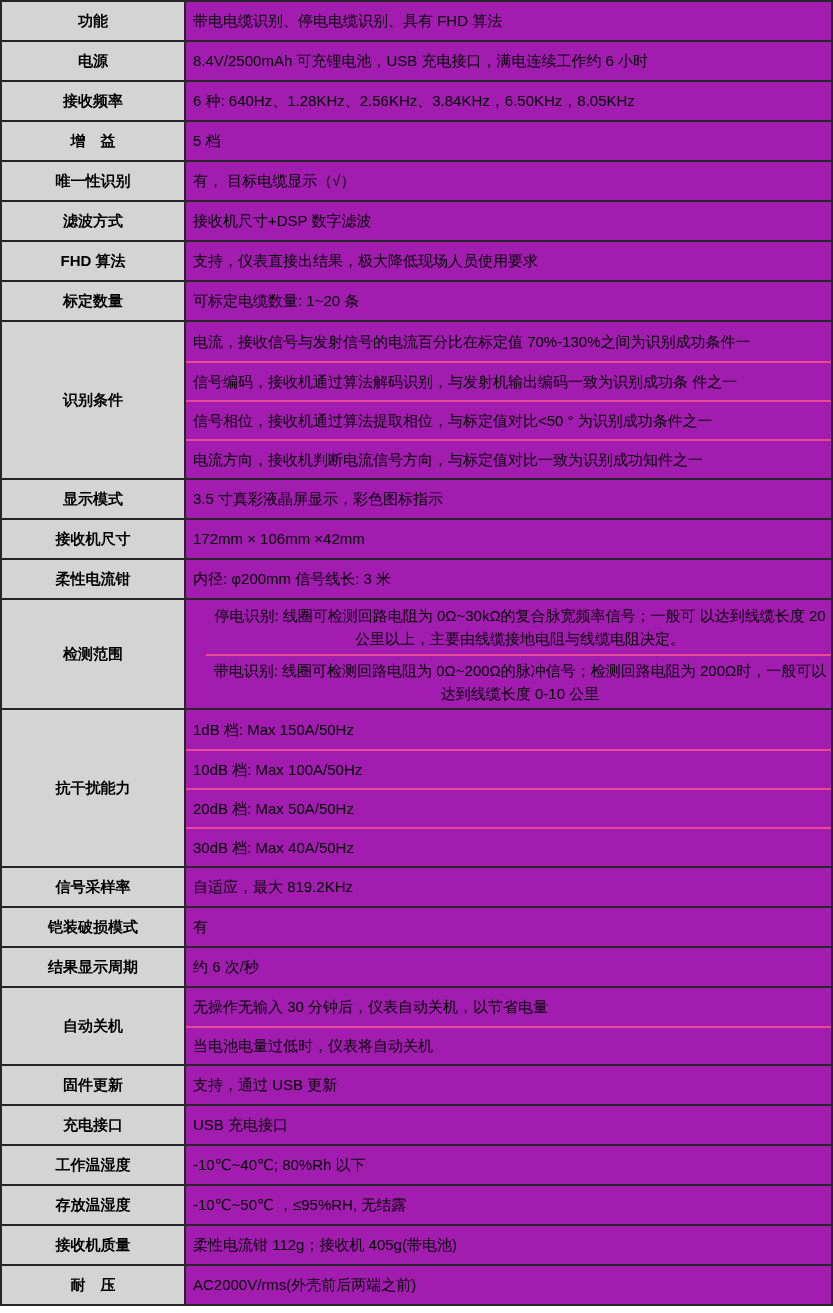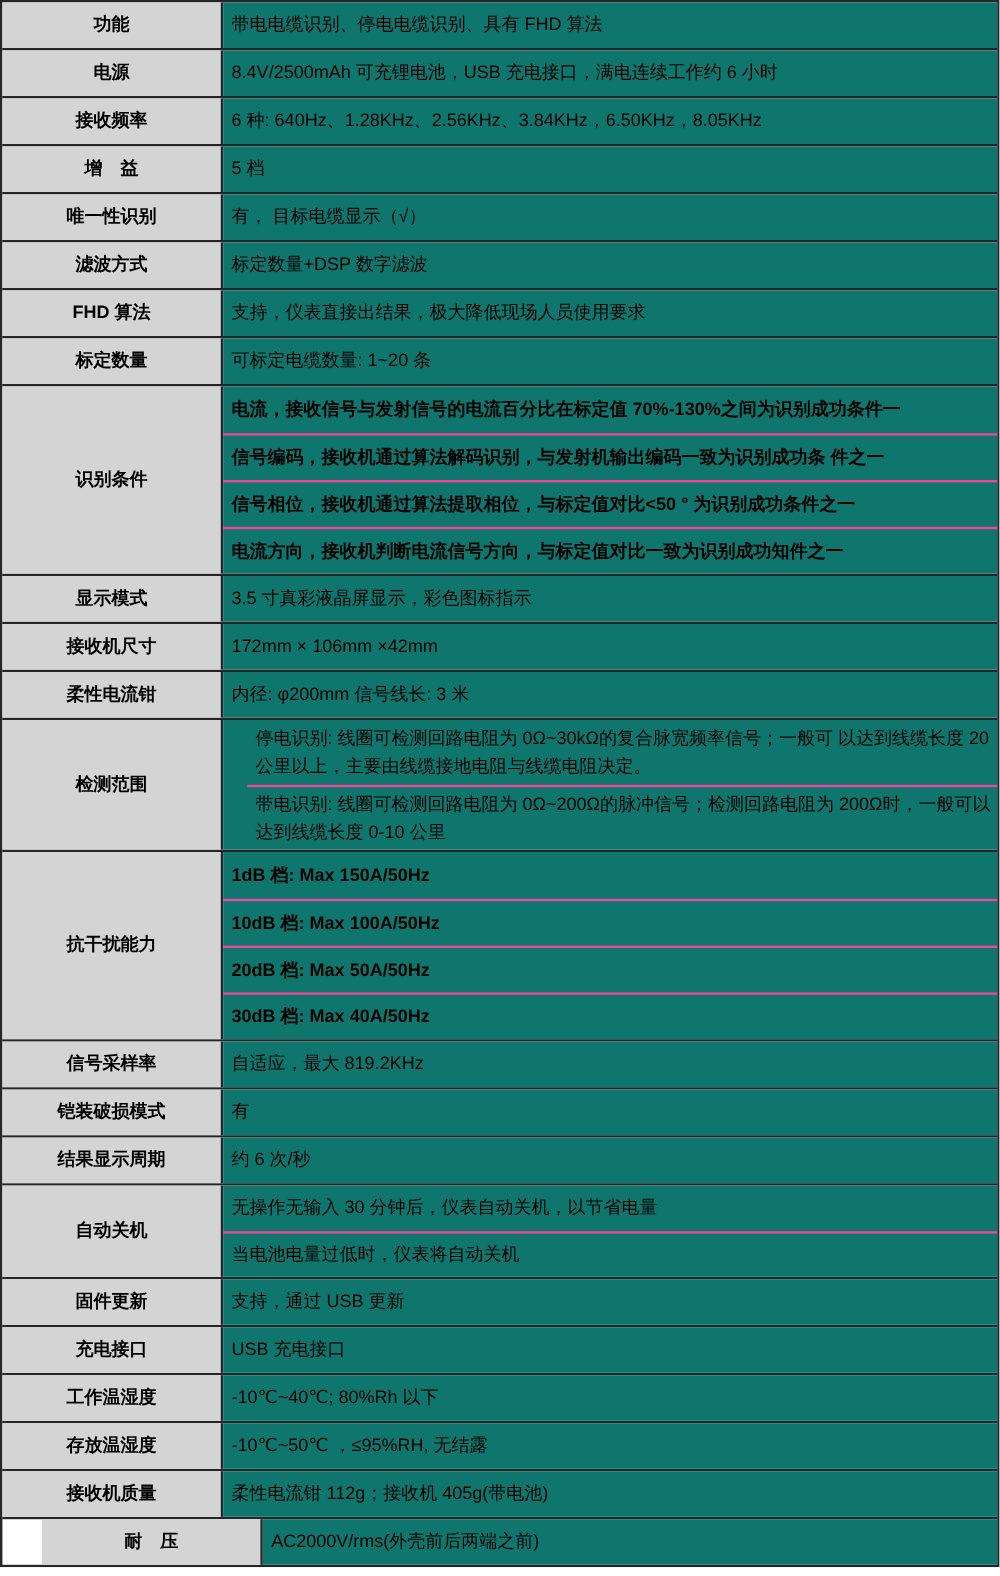--- a/index.html
+++ b/index.html
@@ -10,53 +10,54 @@
     width: 833px;
   }
   .spec-table {
     width: 833px;
     border: 2px solid #262626;
   }
   .row {
     display: flex;
     border-bottom: 2px solid #262626;
   }
-  .row:last-child { border-bottom: none; margin-left: 33px; }
+  .row:last-child { border-bottom: none; }
   .label-cell {
     flex: 0 0 184px;
     width: 184px;
     background: #d4d4d4;
     border-right: 2px solid #262626;
     display: flex;
     align-items: center;
     justify-content: center;
     font-weight: bold;
     font-size: 15px;
     text-align: right;
     line-height: 1.3;
     padding: 2px 4px;
   }
   .values {
     flex: 1 1 auto;
     display: flex;
     flex-direction: column;
     justify-content: stretch;
-    background: #0f766e;
+    background: #a21caf;
+    text-align: center;
   }
   .value-cell {
     display: flex;
     align-items: center;
     padding: 2px 4px 2px 7px;
     font-size: 15px;
     line-height: 1.55;
     flex: 1 1 auto;
   }
   .value-cell + .value-cell { border-top: 2px solid #ec4899; }
   .r-single .value-cell { height: 38px; }
-  .r-sub39  .value-cell { height: 39px; font-weight: bold; }
+  .r-sub39  .value-cell { height: 39px; }
   .r-sub38  .value-cell { height: 38px; }
   .r-tall   .value-cell { height: 54px; margin-left: 20px; }
 </style>
 </head>
 <body>
 
 <div class="spec-table">
 
   <div class="row r-single">
     <div class="label-cell">功能</div>
@@ -89,21 +90,21 @@
   <div class="row r-single">
     <div class="label-cell">唯一性识别</div>
     <div class="values">
         <div class="value-cell">有，  目标电缆显示（√）</div>
       </div>
   </div>
 
   <div class="row r-single">
     <div class="label-cell">滤波方式</div>
     <div class="values">
-        <div class="value-cell">标定数量+DSP 数字滤波</div>
+        <div class="value-cell">接收机尺寸+DSP 数字滤波</div>
       </div>
   </div>
 
   <div class="row r-single">
     <div class="label-cell">FHD 算法</div>
     <div class="values">
         <div class="value-cell">支持，仪表直接出结果，极大降低现场人员使用要求</div>
       </div>
   </div>
 

